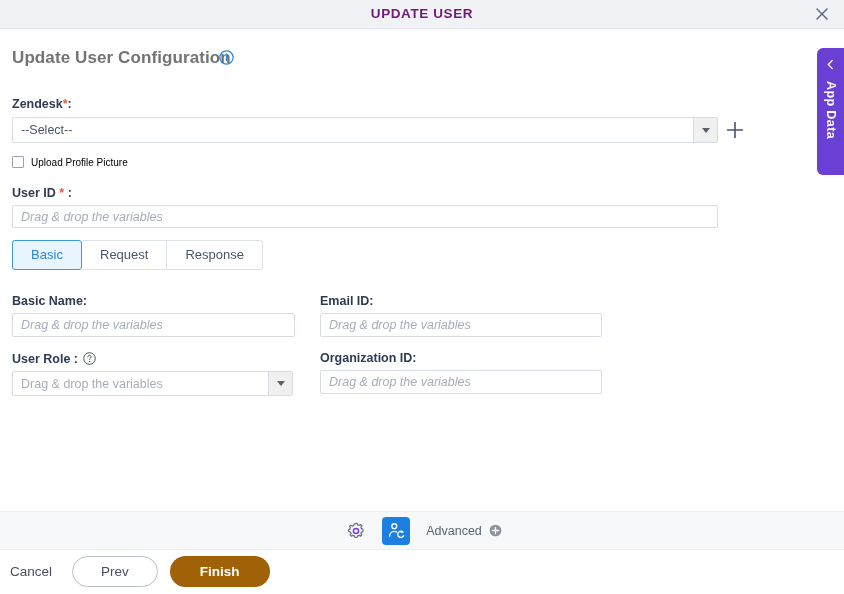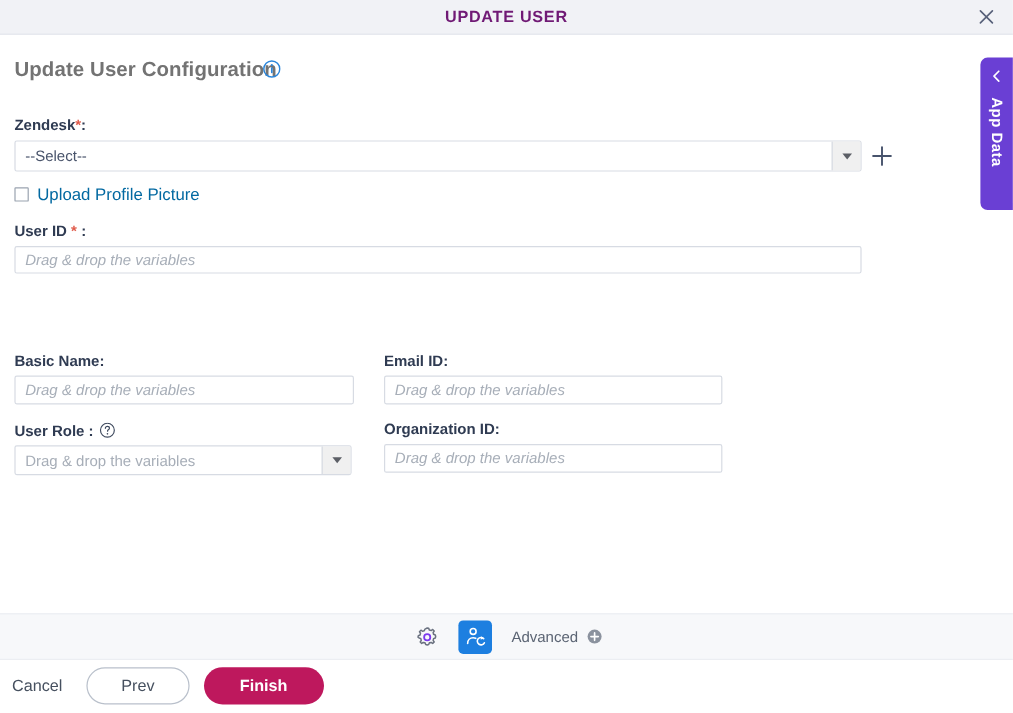--- a/index.html
+++ b/index.html
@@ -71,21 +71,21 @@
   .plus-icon{
     position:absolute;cursor:pointer;
   }
 
   
   .checkbox-row{position:absolute;left:12px;top:153px;height:18px;display:flex;align-items:center;}
   .checkbox-box{
     width:12px;height:12px;border:1px solid #9aa3b0;background:#fff;border-radius:1px;
     box-sizing:border-box;cursor:pointer;
   }
-  .checkbox-label{margin-left:7px;font-size:14px;color:#0369a1;font-weight:normal;}
+  .checkbox-label{margin-left:7px;font-size:10px;color:#000000;font-weight:normal;}
 
   
   .tabs{
     position:absolute;left:12px;top:240px;height:30px;display:flex;
   }
   .tab{
     box-sizing:border-box;height:30px;line-height:28px;
     padding:0 18px;min-width:70px;text-align:center;
     font-size:13px;color:#4a5568;background:#fff;
     border:1px solid #dfe3e9;border-left:none;cursor:pointer;
@@ -122,21 +122,21 @@
   }
   .btn-text{
     font-size:13.5px;color:#46505f;cursor:pointer;padding:6px 10px;
   }
   .btn-outline{
     margin-left:10px;font-size:13.5px;color:#46505f;cursor:pointer;
     border:1px solid #b9c0cb;border-radius:16px;padding:7px 28px;background:#fff;
   }
   .btn-primary{
     margin-left:12px;font-size:13.5px;color:#fff;cursor:pointer;
-    background:#be185d;border-radius:16px;padding:8px 30px;font-weight:bold;
+    background:#a16207;border-radius:16px;padding:8px 30px;font-weight:bold;
     border:none;
   }
 
   
   .appdata{
     position:absolute;right:0;top:48px;width:27px;height:127px;
     background:#6a3fd4;border-radius:6px 0 0 6px;
     display:flex;flex-direction:column;align-items:center;cursor:pointer;
   }
   .appdata-chev{margin-top:8px;transform:rotate(0deg);}
@@ -193,20 +193,25 @@
 
   <div class="label" style="left:12px;top:186px;">
     <span>User ID</span>
     <span class="req">*</span>
     <span>:</span>
   </div>
   <div class="field" style="left:12px;top:205px;width:706px;height:23px;">
     <span class="ph">Drag &amp; drop the variables</span>
   </div>
 
+  <div class="tabs">
+    <div class="tab active">Basic</div>
+    <div class="tab">Request</div>
+    <div class="tab">Response</div>
+  </div>
 
   <div class="label" style="left:12px;top:294px;">Basic Name:</div>
   <div class="field" style="left:12px;top:313px;width:283px;height:24px;">
     <span class="ph">Drag &amp; drop the variables</span>
   </div>
 
   <div class="label" style="left:320px;top:294px;">Email ID:</div>
   <div class="field" style="left:320px;top:313px;width:282px;height:24px;">
     <span class="ph">Drag &amp; drop the variables</span>
   </div>

